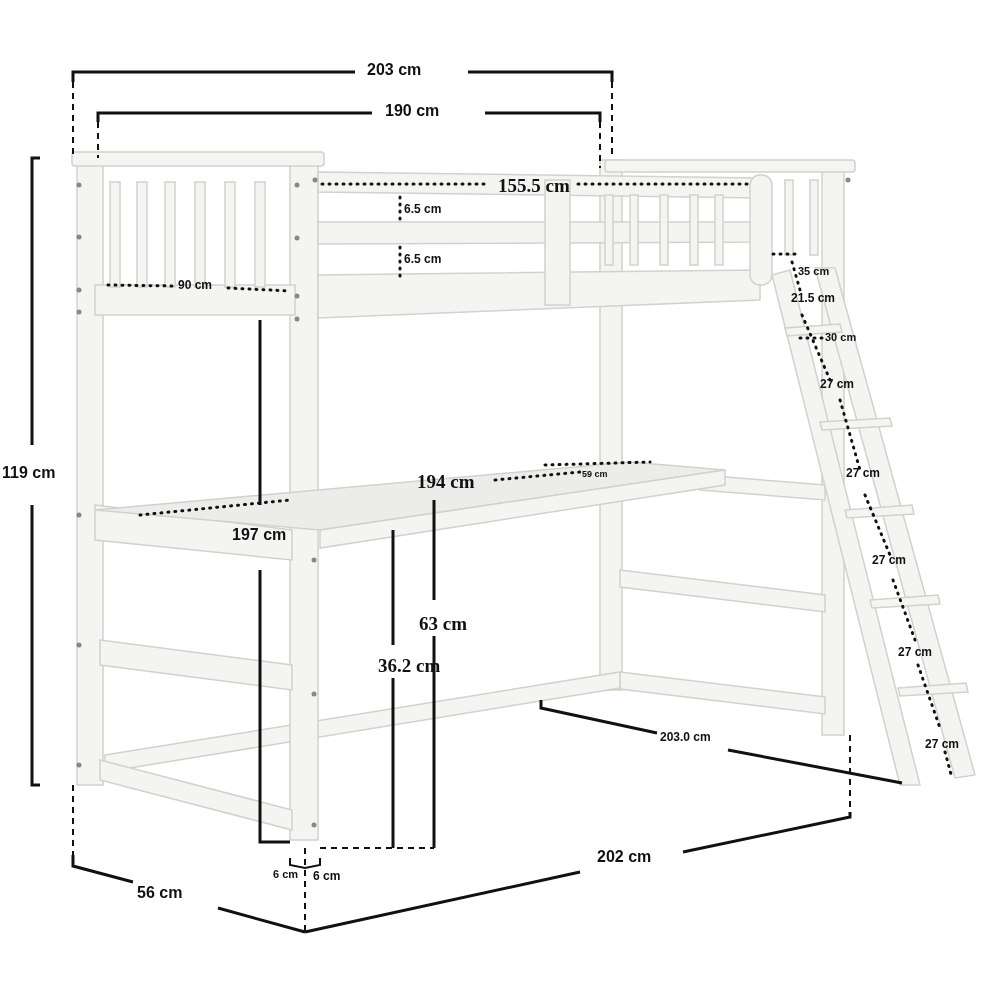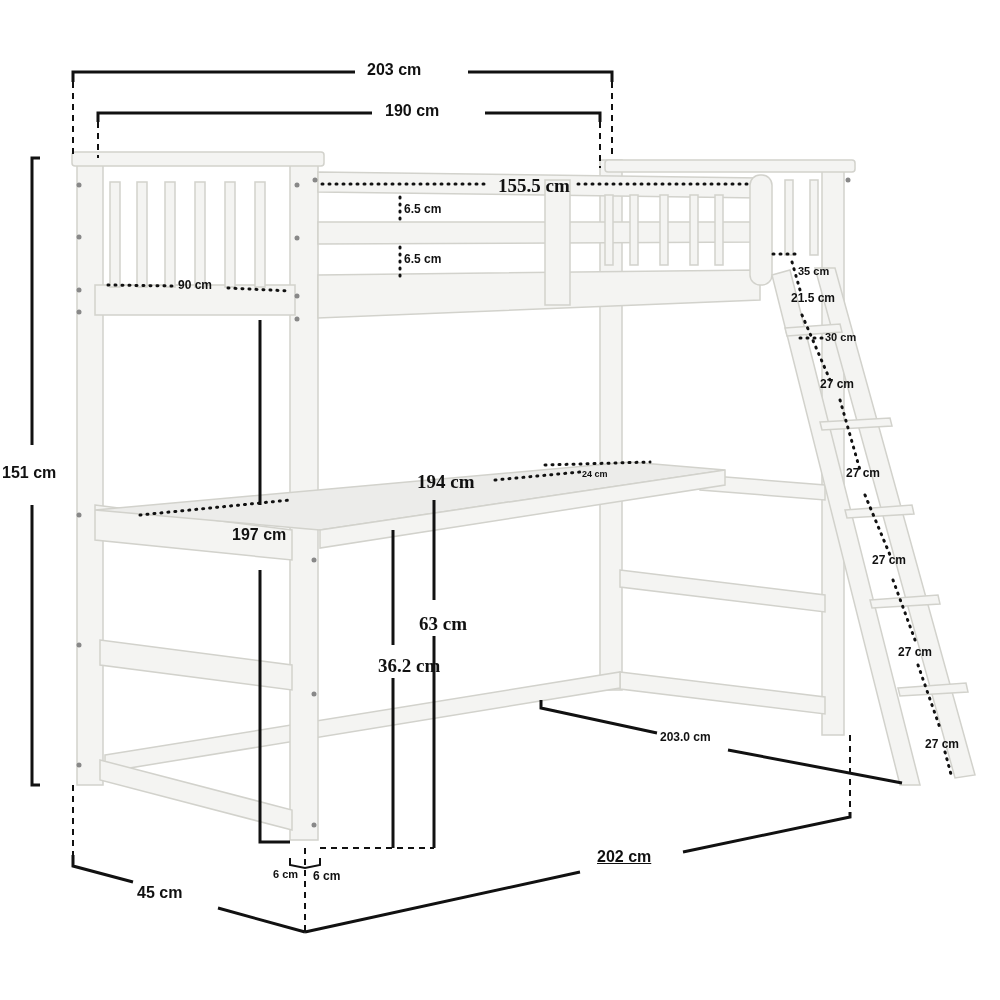--- a/index.html
+++ b/index.html
@@ -164,30 +164,30 @@
     <line x1="945" y1="752" x2="952" y2="778"></line>
   </g>
 </svg>
 
 <div class="lbl big" style="left:367px;top:62px;">203 cm</div>
 <div class="lbl big" style="left:385px;top:103px;">190 cm</div>
 <div class="lbl med" style="left:498px;top:176px;">155.5 cm</div>
 <div class="lbl sm" style="left:404px;top:203px;">6.5 cm</div>
 <div class="lbl sm" style="left:404px;top:253px;">6.5 cm</div>
 <div class="lbl sm" style="left:178px;top:279px;">90 cm</div>
-<div class="lbl big" style="left:2px;top:465px;">151 cm</div>
+<div class="lbl big" style="left:2px;top:465px;">119 cm</div>
 <div class="lbl big" style="left:232px;top:527px;">197 cm</div>
 <div class="lbl med" style="left:417px;top:472px;text-align:center;">194 cm</div>
-<div class="lbl xxs" style="left:582px;top:470px;">24 cm</div>
+<div class="lbl xxs" style="left:582px;top:470px;">59 cm</div>
 <div class="lbl med" style="left:419px;top:614px;">63 cm</div>
 <div class="lbl med" style="left:378px;top:656px;">36.2 cm</div>
 <div class="lbl xs" style="left:273px;top:869px;">6 cm</div>
 <div class="lbl sm" style="left:313px;top:870px;">6 cm</div>
-<div class="lbl big" style="left:137px;top:885px;">45 cm</div>
-<div class="lbl big" style="left:597px;top:849px;text-decoration:underline;">202 cm</div>
+<div class="lbl big" style="left:137px;top:885px;">56 cm</div>
+<div class="lbl big" style="left:597px;top:849px;">202 cm</div>
 <div class="lbl sm" style="left:660px;top:731px;">203.0 cm</div>
 <div class="lbl xs" style="left:798px;top:248px;margin-top:18px;">35 cm</div>
 <div class="lbl sm" style="left:791px;top:292px;">21.5 cm</div>
 <div class="lbl xs" style="left:825px;top:332px;">30 cm</div>
 <div class="lbl sm" style="left:820px;top:378px;">27 cm</div>
 <div class="lbl sm" style="left:846px;top:467px;">27 cm</div>
 <div class="lbl sm" style="left:872px;top:554px;">27 cm</div>
 <div class="lbl sm" style="left:898px;top:646px;">27 cm</div>
 <div class="lbl sm" style="left:925px;top:738px;">27 cm</div>
 

